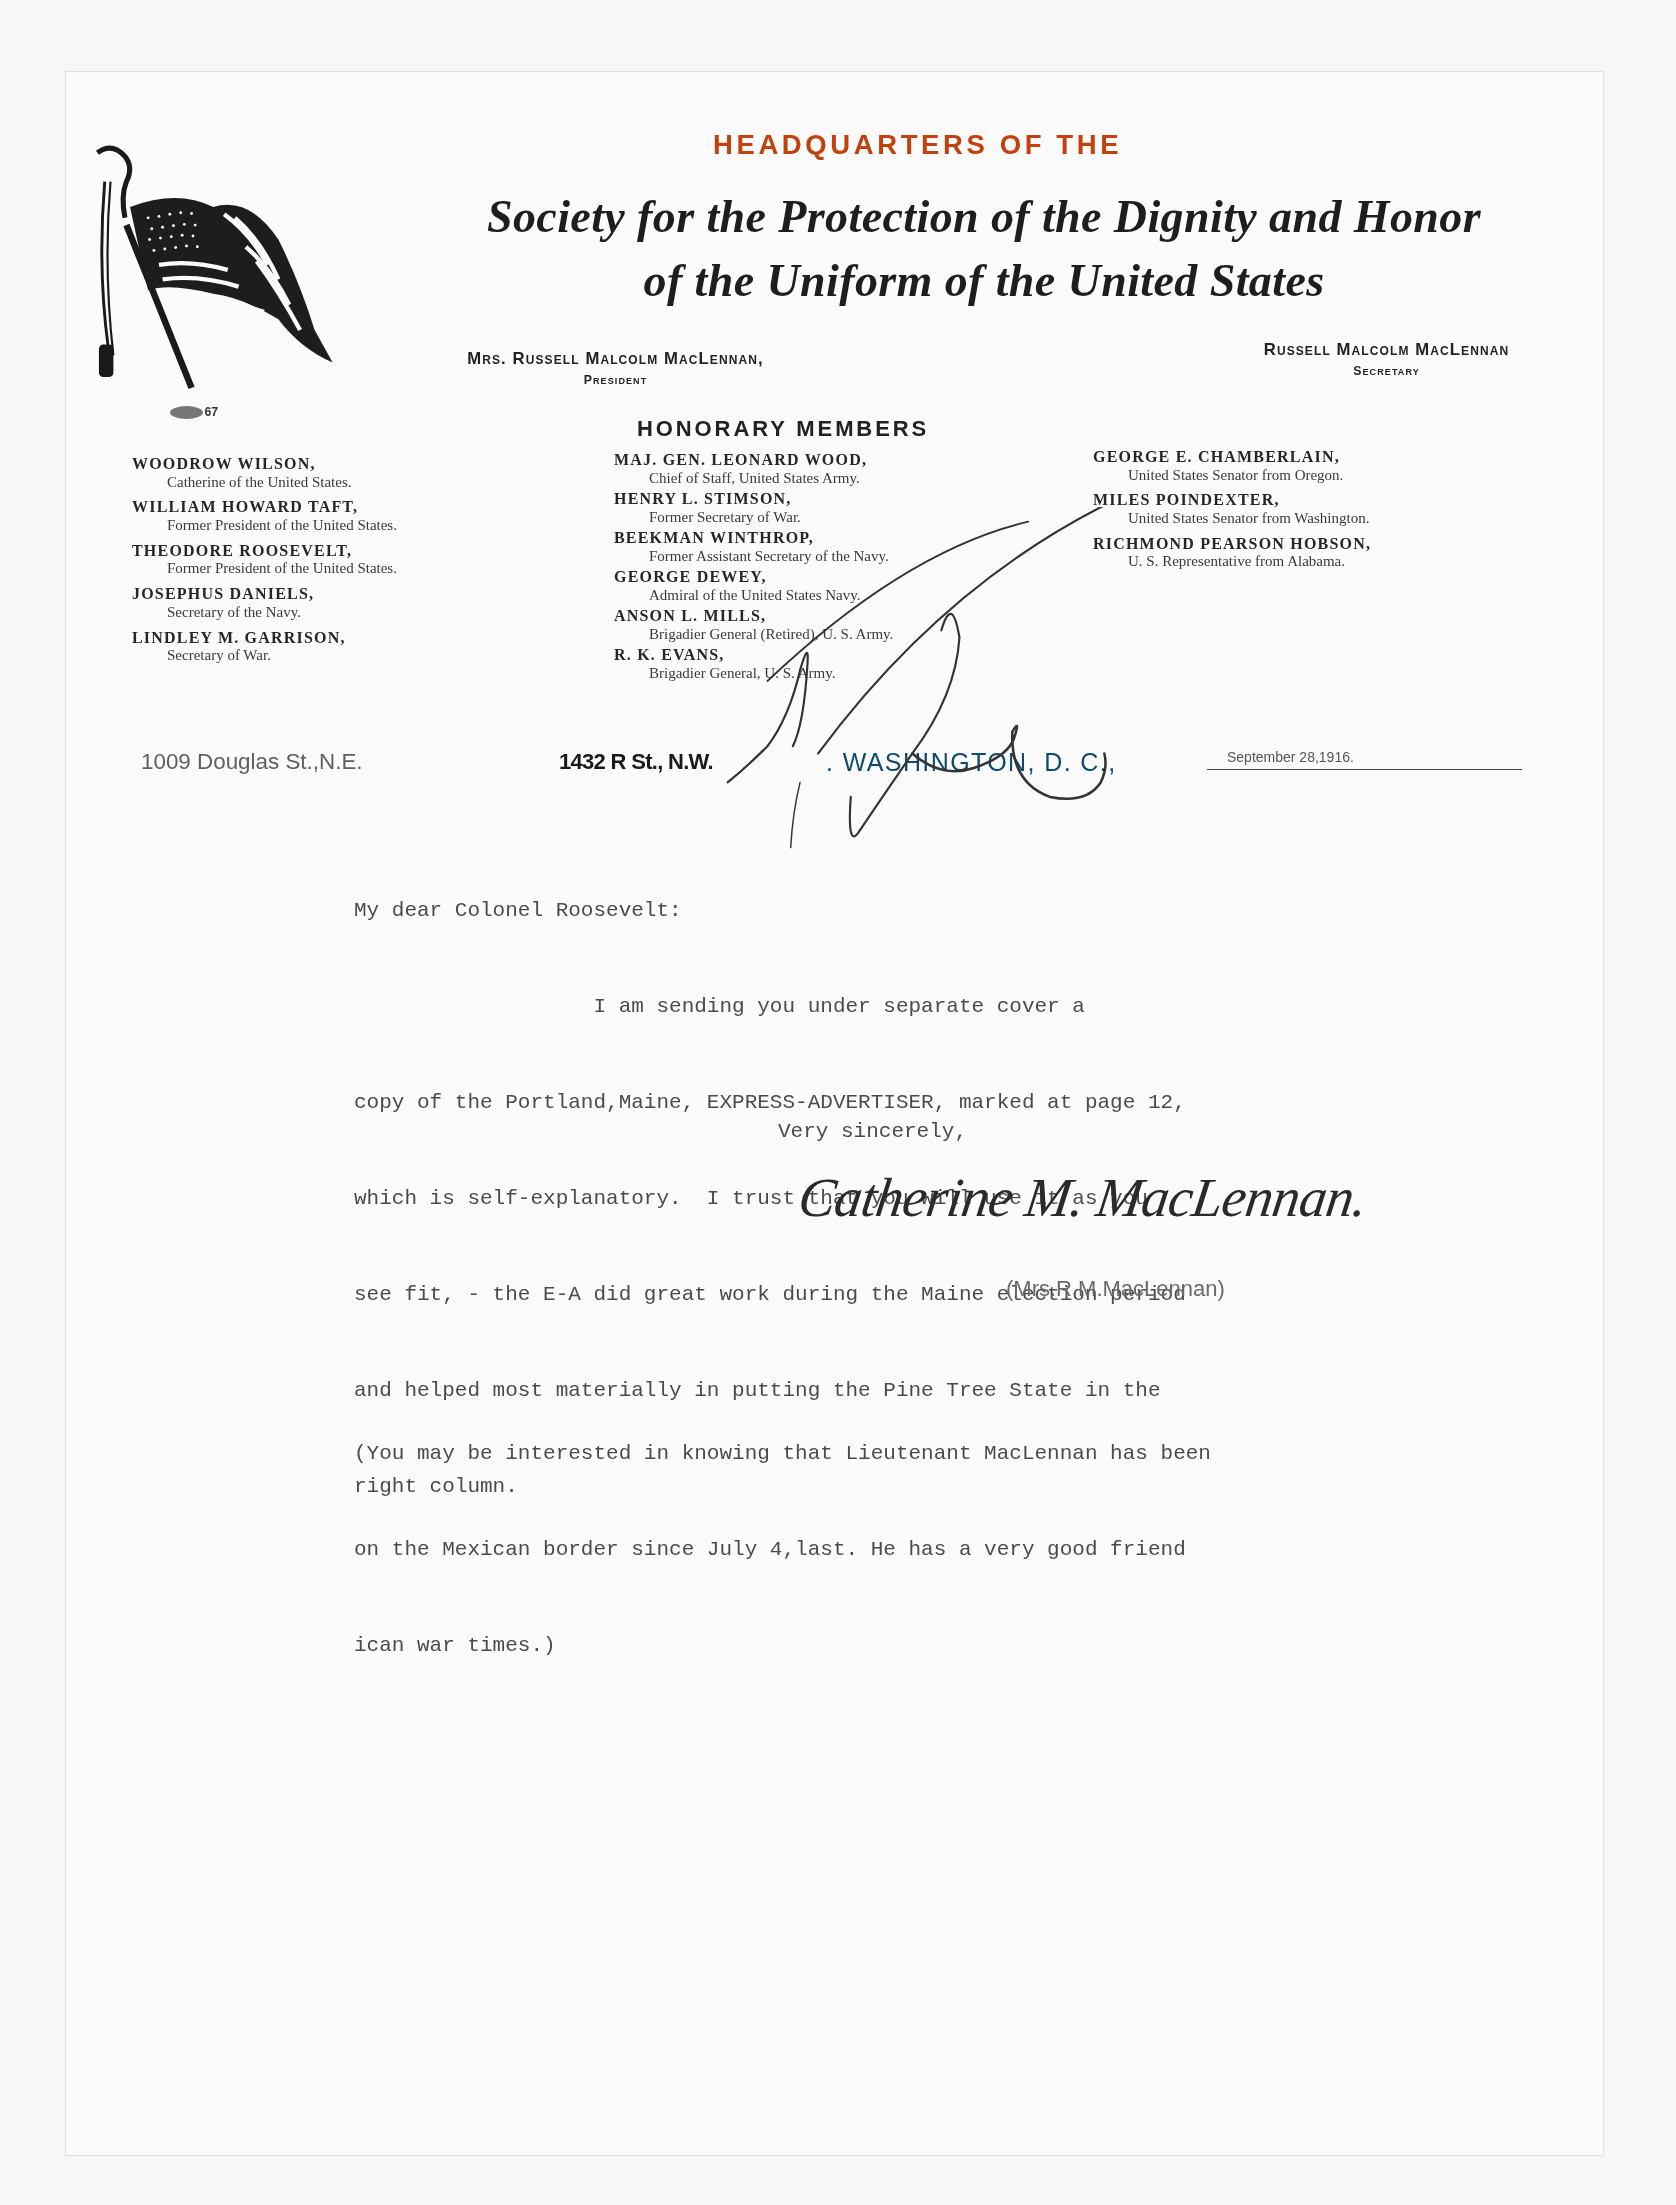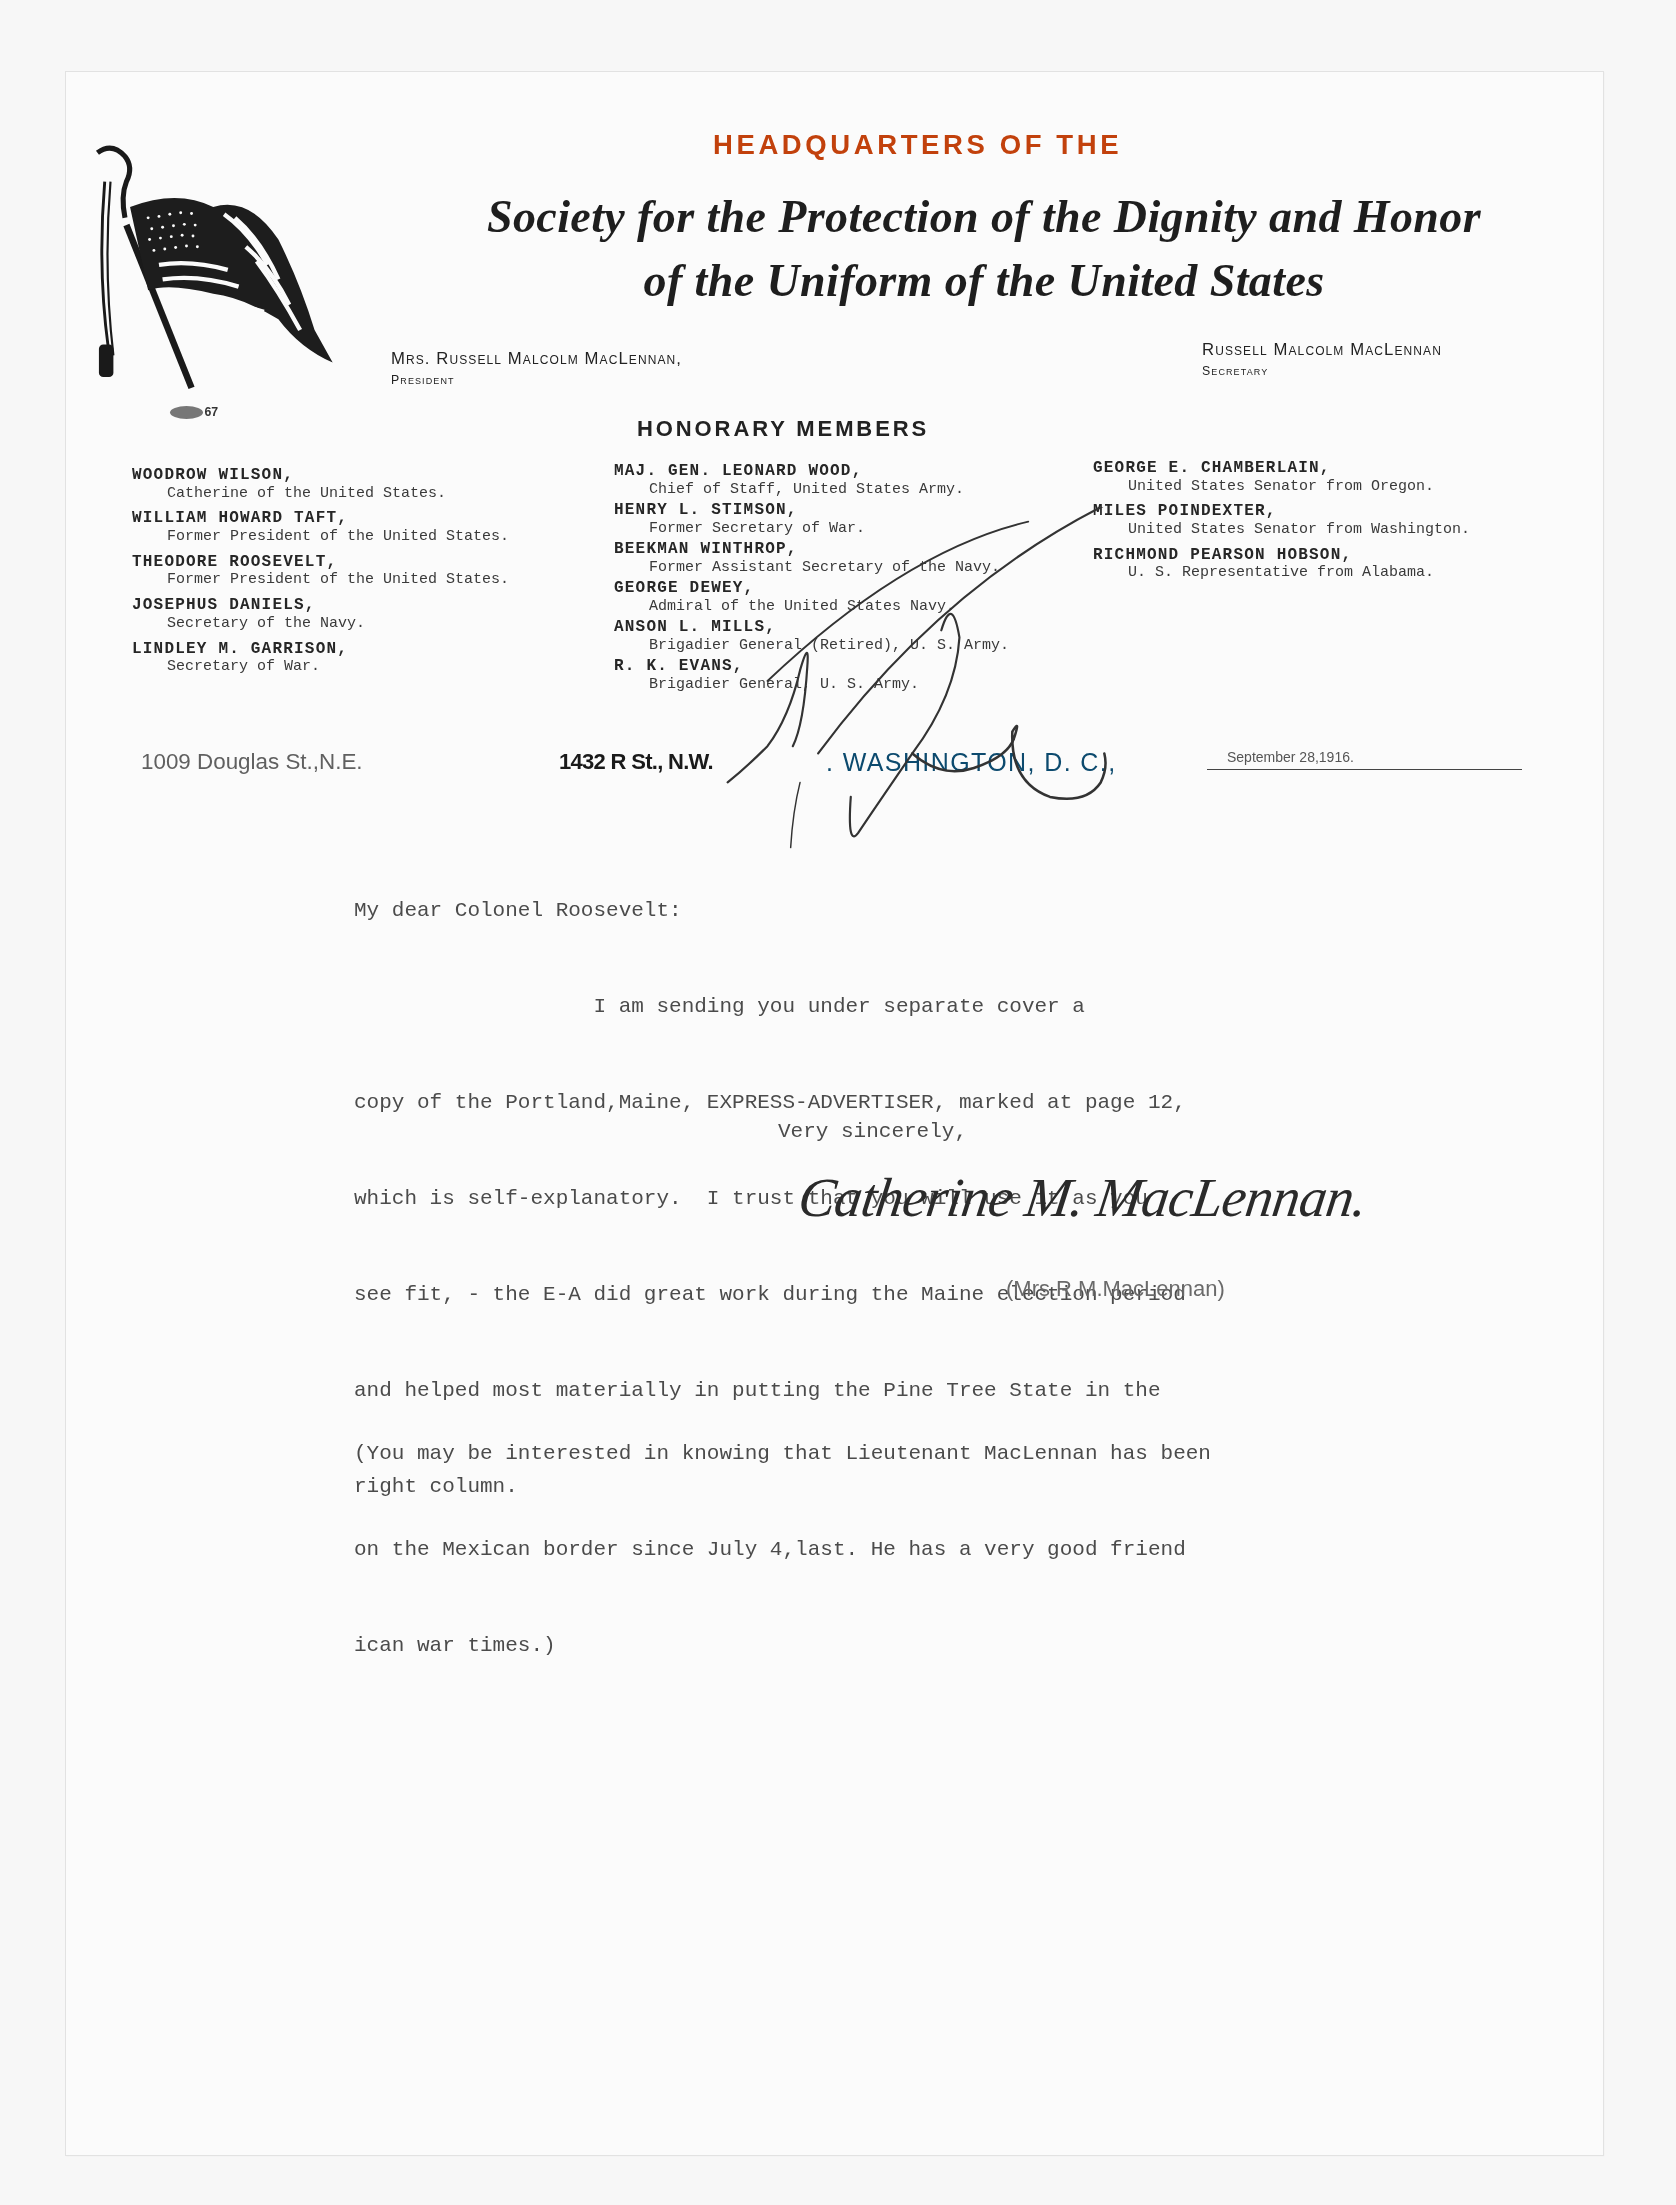--- a/index.html
+++ b/index.html
@@ -10,30 +10,30 @@
   .paper {
     position:absolute; left:65px; top:71px; width:1537px; height:2083px;
     background:#fbfbfb; border:0.7px solid #e2e2e2; box-shadow:0.7px 0.7px 1.4px rgba(0,0,0,0.06);
   }
   .abs { position:absolute; }
   
   .hq { left:713px; top:129px; font-family:"Liberation Sans", sans-serif; font-weight:bold;
         font-size:27.5px; letter-spacing:3.6px; color:#c2410c; }
   .society { left:405px; top:185px; width:1158px; text-align:center; font-family:"Liberation Serif", serif;
         font-weight:bold; font-size:46px; line-height:64px; color:#1e1e1e; font-style:italic; letter-spacing:0.4px;}
-  .officer { font-family:"Liberation Sans", sans-serif; font-weight:normal; color:#222; text-align:left; }
+  .officer { font-family:"Liberation Sans", sans-serif; font-weight:bold; color:#222; text-align:center; }
   .officer .nm { font-size:16.7px; letter-spacing:1.1px; font-variant:small-caps; }
   .officer .ttl { font-size:12.3px; letter-spacing:1.1px; margin-top:4.3px; font-variant:small-caps; }
   .pres { left:391px; top:349px; width:449px; }
   .sec { left:1202px; top:340px; width:369px; }
   .printmark { left:170px; top:405px; font-family:"Liberation Sans", sans-serif; font-weight:bold; font-size:12.3px; color:#333;}
   .printmark .seal { display:inline-block; width:33px; height:13px; border-radius:50%; background:#777; vertical-align:middle; margin-right:1.4px; }
   .honorary { left:637px; top:416px; font-family:"Liberation Sans", sans-serif; font-weight:bold; font-size:22px;
         letter-spacing:2.9px; color:#222; }
-  .col { font-family:Liberation Mono, monospace;margin-top:12px; }
+  .col { font-family:Liberation Serif, serif; }
   .col .m { margin-bottom:7.2px; }
   .col .n { font-weight:bold; font-size:16px; letter-spacing:1.2px; line-height:19.5px; color:#262626; }
   .col .r { font-size:15px; padding-left:35px; line-height:16.7px; color:#3a3a3a; }
   .col1 { left:132px; top:454px; width:449px; }
   .col2 { left:614px; top:450px; width:463px; }
   .col2 .m { margin-bottom:2.9px; }
   .col3 { left:1093px; top:447px; width:478px; }
   
   .typed { font-family:Liberation Sans, sans-serif; color:#4a4a4a; }
   .street { left:141px; top:749px; font-size:22.4px; color:#606060; }

